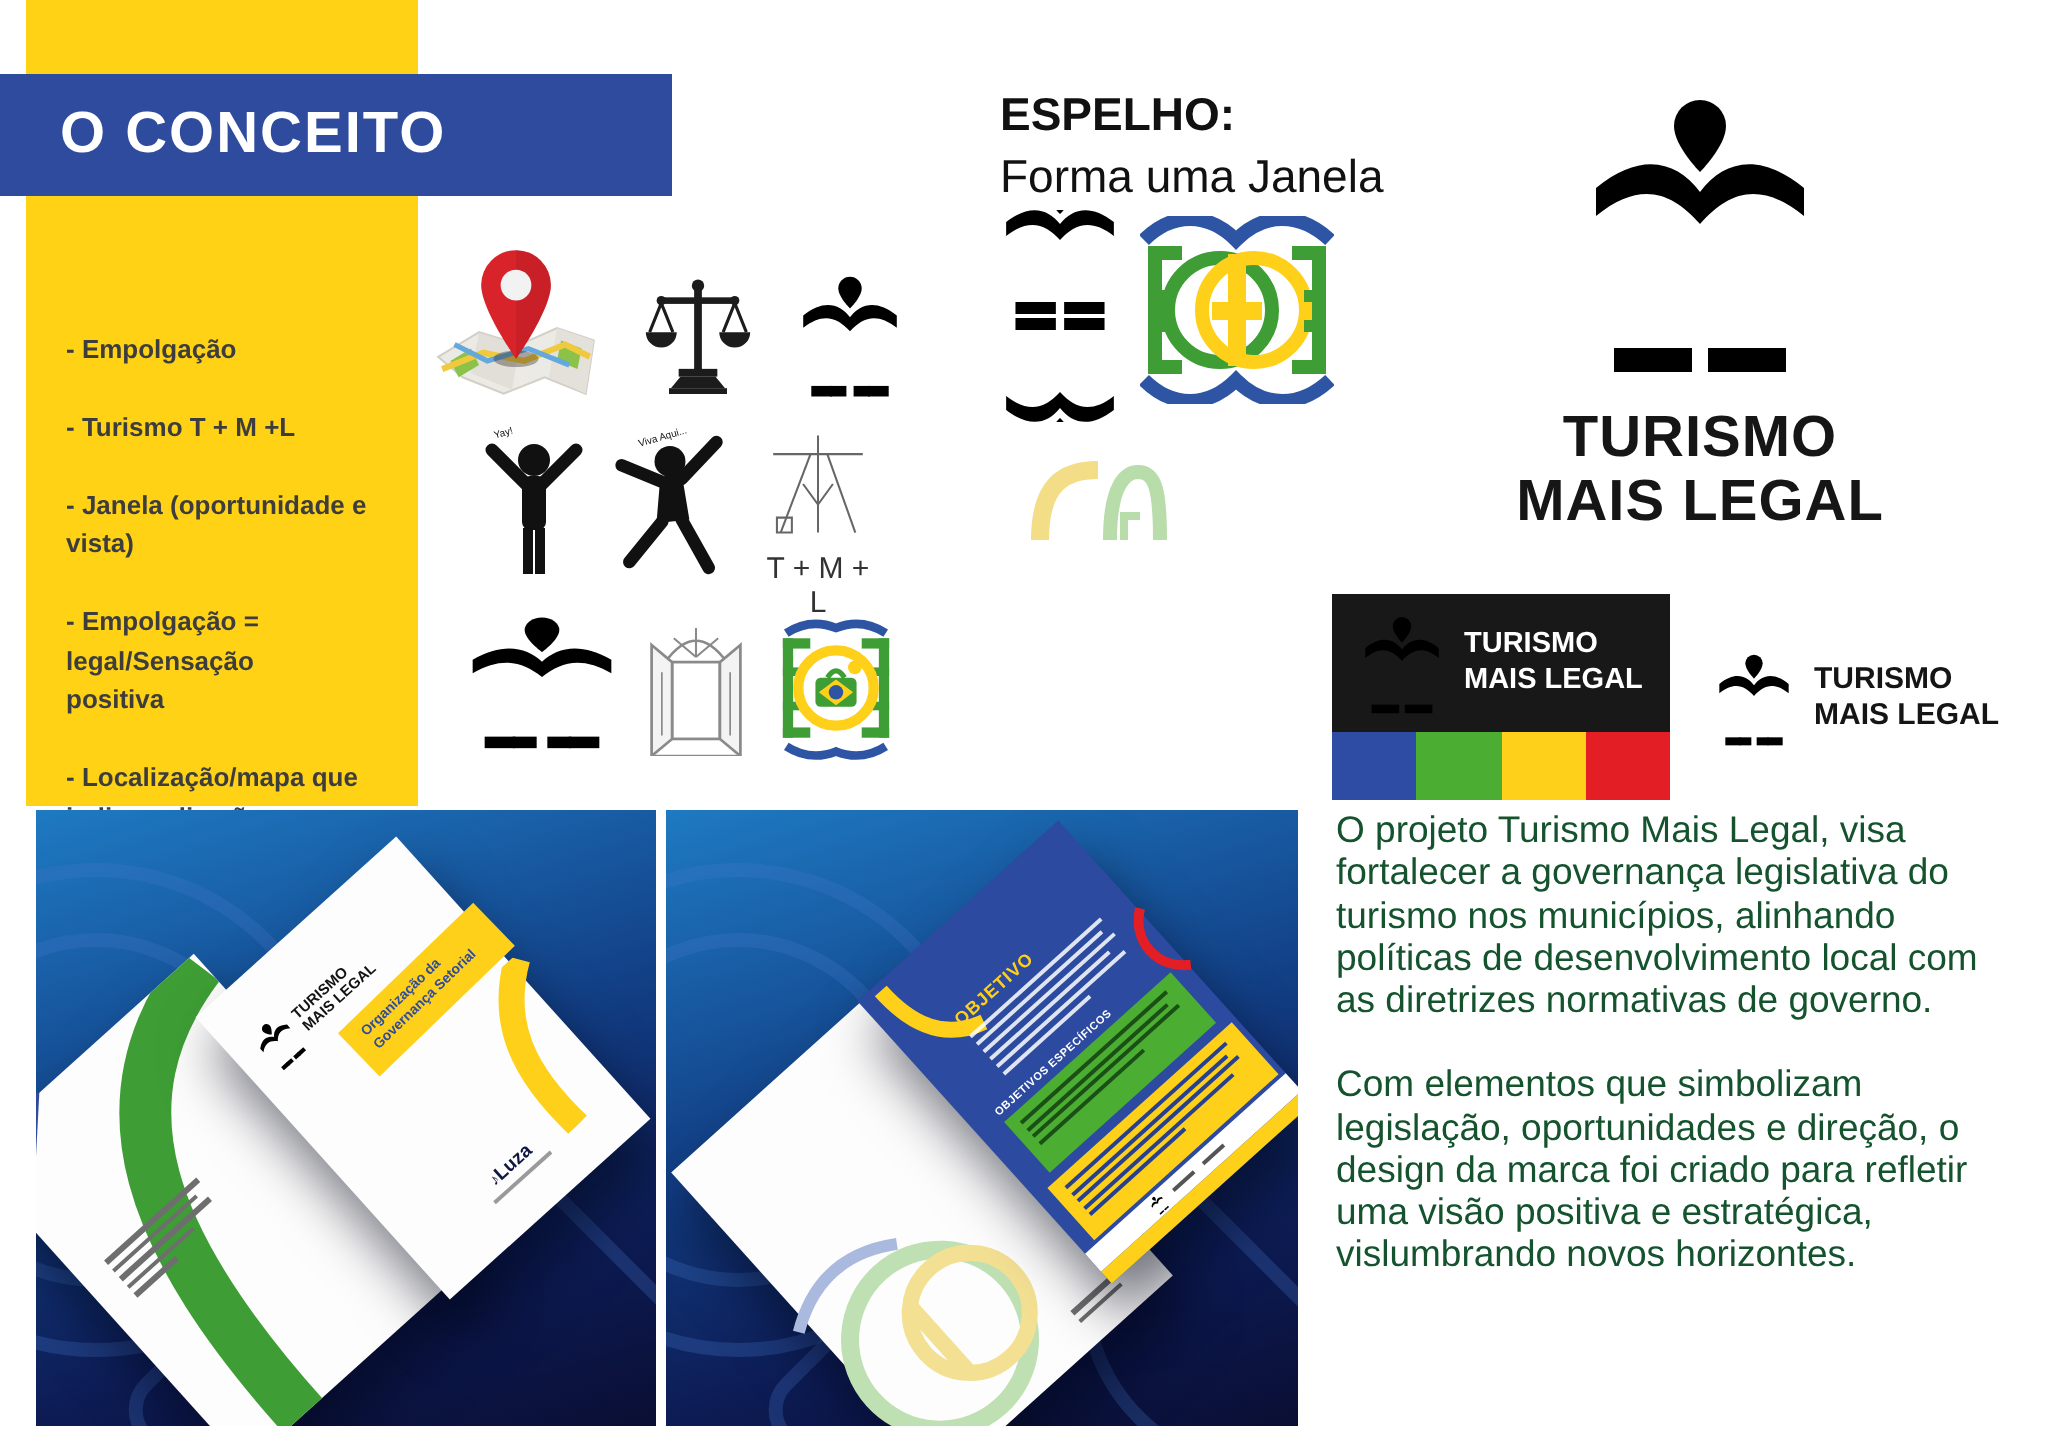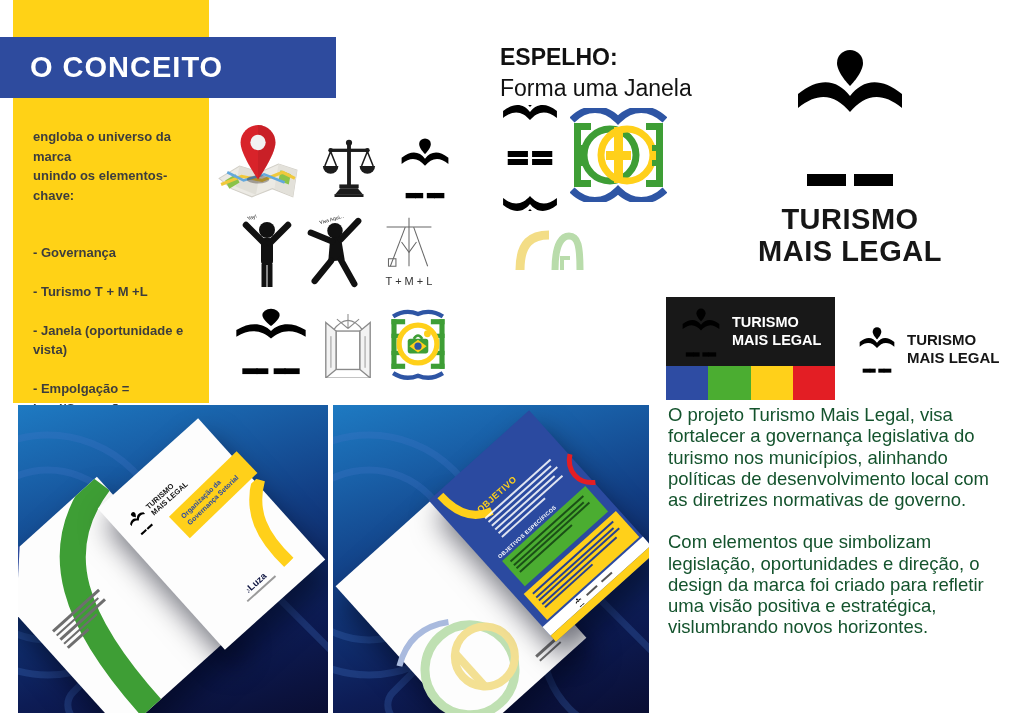--- a/index.html
+++ b/index.html
@@ -50,21 +50,21 @@
   .description{left:668px;top:404px;width:348px;font-size:18.5px;line-height:1.15;color:#14532d;}
   .description p{margin:0 0 21px 0;white-space:pre-line;}
 
   
   .icon-map{left:217px;top:120px;}
   .icon-scales{left:322px;top:139px;}
   .icon-mark-small{left:398px;top:134px;width:54px;height:66px;}
   .icon-fig1{left:239px;top:216px;}
   .icon-fig2{left:305px;top:216px;}
   .icon-tml{left:381px;top:214px;width:56px;text-align:center;}
-  .icon-tml .cap{font-size:11px;color:#333;margin-top:1px;}
+  .icon-tml .cap{font-size:15px;color:#333;margin-top:1px;}
   .icon-faded{left:231px;top:304px;width:80px;height:72px;}
   .icon-window{left:320px;top:308px;}
   .icon-emblem{left:385px;top:308px;}
   .fig-label{position:absolute;font-size:5px;color:#111;transform:rotate(-16deg);white-space:nowrap;}
 
   
   .panel{position:absolute;top:405px;height:308px;overflow:hidden;
          background:linear-gradient(163deg,#1E7AC2 0%,#1960A8 20%,#123E84 45%,#0D1C55 75%,#0A0E33 100%);}
   .panel-left{left:18px;width:310px;}
   .panel-right{left:333px;width:316px;}
@@ -142,24 +142,22 @@
 </svg>
 
 <div class="page">
 
   <div class="abs yellow-band"></div>
   <div class="abs banner">
     <h1>O CONCEITO</h1>
   </div>
 
   <div class="abs concept">
-    <div>engloba o universo da marca
-unindo os elementos-chave:</div>
     <div class="bullets">
-      <div>- Governança</div>
+      <div>- Empolgação</div>
       <div>- Turismo T + M +L</div>
       <div>- Janela (oportunidade e vista)</div>
       <div>- Empolgação = legal/Sensação
 positiva</div>
       <div>- Localização/mapa que
 indica a direção (governança)</div>
     </div>
     <div class="outro">As cores, dialogam com
 o setor e com
 as possibilidades</div>

